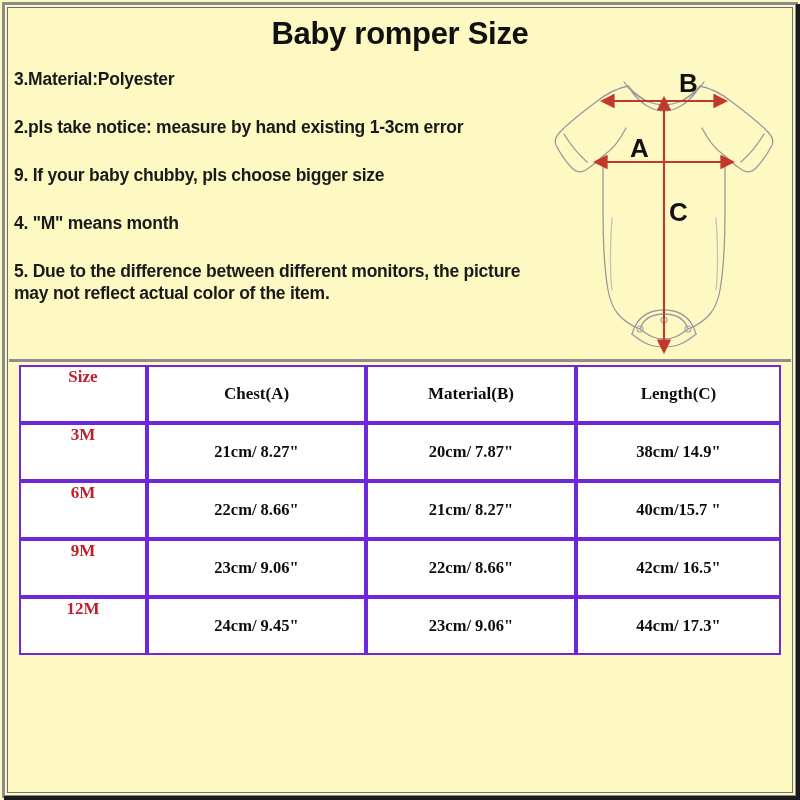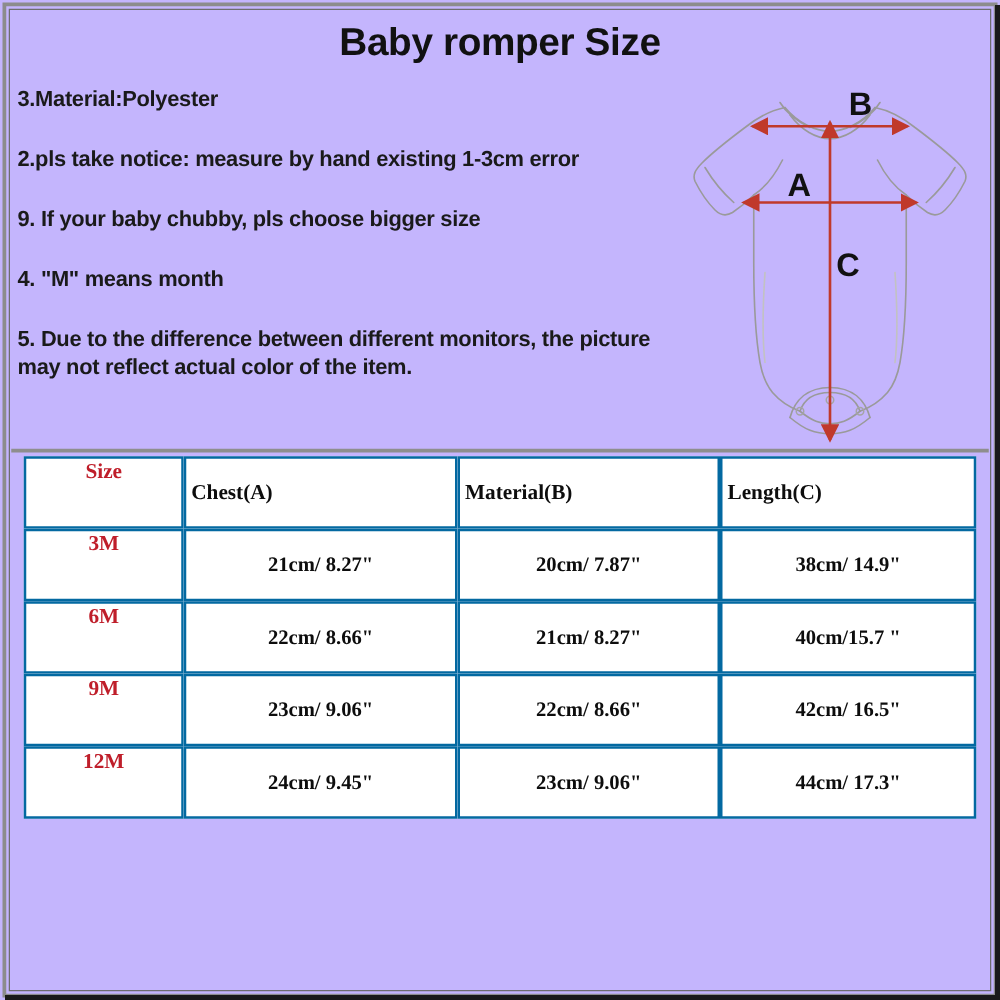--- a/index.html
+++ b/index.html
@@ -4,21 +4,21 @@
 <style>
   html, body {
     margin: 0;
     padding: 0;
     background: #ffffff;
   }
   #page {
     position: relative;
     width: 800px;
     height: 800px;
-    background: #c4b5fd;
+    background: #fef9c3;
     box-sizing: border-box;
     font-family: "Liberation Sans", sans-serif;
     overflow: hidden;
   }
 
   
   .frame-outer {
     position: absolute;
     left: 2px; top: 2px;
     width: 796px; height: 796px;
@@ -107,41 +107,42 @@
     position: absolute;
     left: 10px;
     top: 6px;
     width: 762px;
     border-collapse: separate;
     border-spacing: 0;
     table-layout: fixed;
     font-family: "Liberation Serif", serif;
   }
   table.sizetable td {
-    border: 2px solid #0369a1;
+    border: 2px solid #6d28d9;
     box-sizing: border-box;
     height: 58px;
-    padding: 0 4px;
+    padding: 0 16px;
     background: #ffffff;
   }
   
   col.c-size  { width: 128px; }
   col.c-chest { width: 219px; }
   col.c-shldr { width: 210px; }
   col.c-len   { width: 205px; }
 
   .cell-size {
     text-align: center;
     vertical-align: top;
     padding-top: 7px;
     color: #bf1e2a;
     font-weight: bold;
     font-size: 17px;
   }
   .cell-head {
+    text-align: center;
     vertical-align: middle;
     color: #0d0d0d;
     font-weight: bold;
     font-size: 17px;
   }
   .cell-val {
     text-align: center;
     vertical-align: middle;
     color: #0d0d0d;
     font-weight: bold;

